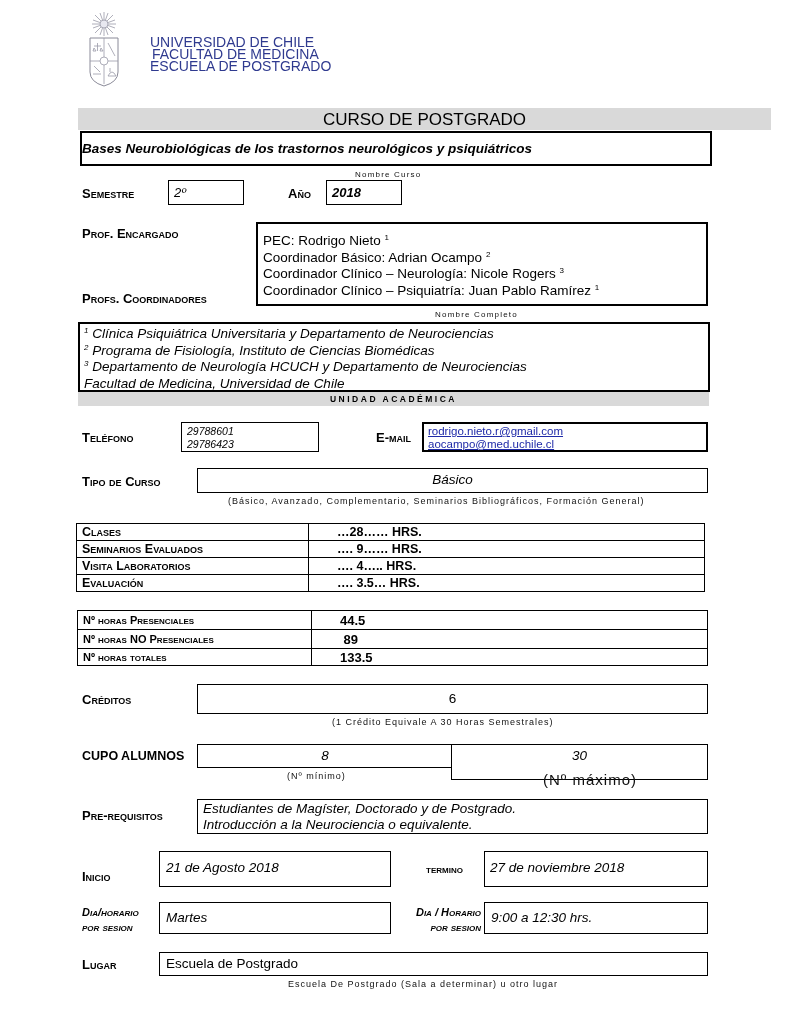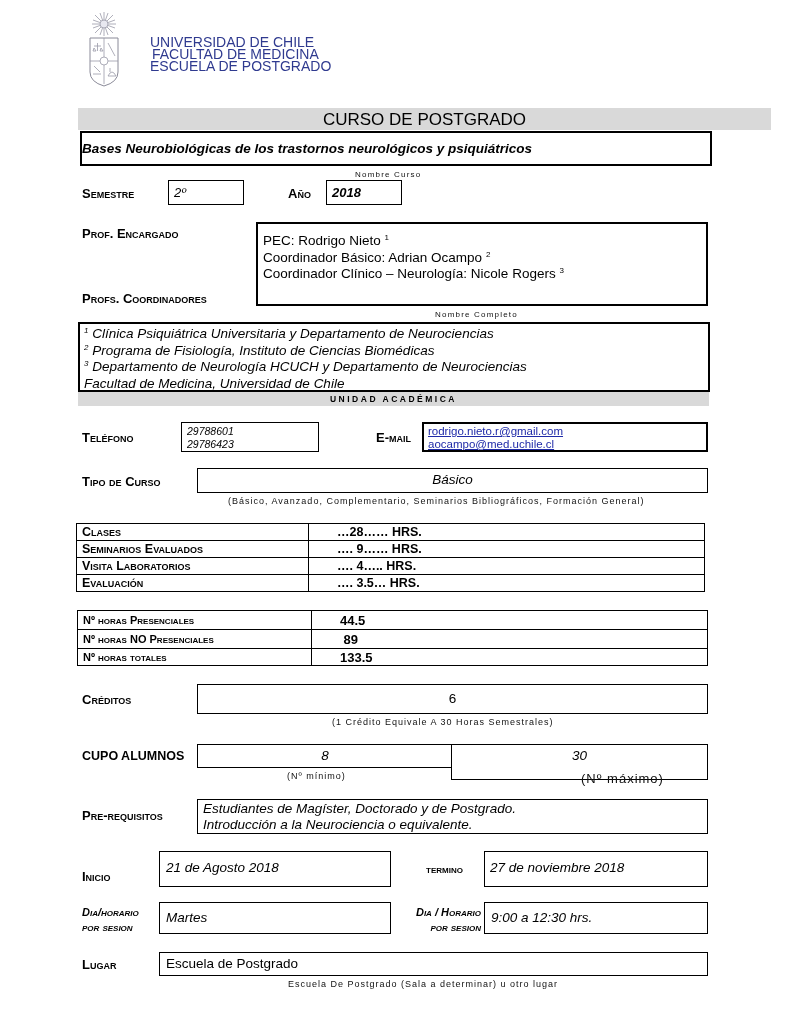--- a/index.html
+++ b/index.html
@@ -78,20 +78,21 @@
 <div class="box" style="left:326px;top:180px;width:76px;height:25px;font-weight:bold;">
   <span class="val it" style="left:5px;top:4px;">2018</span>
 </div>
 
 <div class="lbl" style="left:82px;top:226px;">Prof. Encargado</div>
 <div class="lbl" style="left:82px;top:291px;">Profs. Coordinadores</div>
 <div class="box thick" style="left:256px;top:222px;width:452px;height:84px;padding:9px 0 0 5px;font-size:13.5px;line-height:16.5px;">
   <div><span>PEC: Rodrigo Nieto</span> <span class="sup">1</span></div>
   <div><span>Coordinador Básico: Adrian Ocampo</span> <span class="sup">2</span></div>
   <div><span>Coordinador Clínico – Neurología: Nicole Rogers</span> <span class="sup">3</span></div>
+  <div><span>Coordinador Clínico – Psiquiatría: Juan Pablo Ramírez</span> <span class="sup">1</span></div>
 </div>
 <div class="hint" style="left:435px;top:310px;font-size:8px;">Nombre Completo</div>
 
 <div class="box thick" style="left:78px;top:322px;width:632px;height:70px;padding:2px 0 0 4px;font-style:italic;font-size:13.5px;line-height:16.5px;">
   <div><span class="sup">1</span> <span>Clínica Psiquiátrica Universitaria y Departamento de Neurociencias</span></div>
   <div><span class="sup">2</span> <span>Programa de Fisiología, Instituto de Ciencias Biomédicas</span></div>
   <div><span class="sup">3</span> <span>Departamento de Neurología HCUCH y Departamento de Neurociencias</span></div>
   <div><span>Facultad de Medicina, Universidad de Chile</span></div>
 </div>
 <div class="graybar">UNIDAD ACADÉMICA</div>
@@ -158,21 +159,21 @@
 <div class="hint" style="left:332px;top:717px;font-size:9px;letter-spacing:1px;">(1 Crédito Equivale A 30 Horas Semestrales)</div>
 
 <div class="lbl" style="left:82px;top:749px;font-variant:normal;font-size:12.5px;">CUPO ALUMNOS</div>
 <div class="box" style="left:197px;top:744px;width:256px;height:24px;text-align:center;font-style:italic;font-size:13.5px;line-height:22px;">
   <span>8</span>
 </div>
 <div class="box" style="left:451px;top:744px;width:257px;height:36px;text-align:center;font-style:italic;font-size:13.5px;line-height:22px;">
   <span>30</span>
 </div>
 <div class="hint" style="left:287px;top:771px;font-size:9px;letter-spacing:1px;">(Nº mínimo)</div>
-<div class="hint" style="left:543px;top:771px;font-size:13px;letter-spacing:1px;margin-left:38px;">(Nº máximo)</div>
+<div class="hint" style="left:543px;top:771px;font-size:15px;letter-spacing:1px;">(Nº máximo)</div>
 
 <div class="lbl" style="left:82px;top:808px;">Pre-requisitos</div>
 <div class="box" style="left:197px;top:799px;width:511px;height:35px;padding:1px 0 0 5px;font-style:italic;font-size:13.5px;line-height:16px;">
   <div>Estudiantes de Magíster, Doctorado y de Postgrado.</div>
   <div>Introducción a la Neurociencia o equivalente.</div>
 </div>
 
 <div class="lbl" style="left:82px;top:869px;">Inicio</div>
 <div class="box" style="left:159px;top:851px;width:232px;height:36px;padding:8px 0 0 6px;font-style:italic;font-size:13.5px;">
   <span>21 de Agosto 2018</span>

